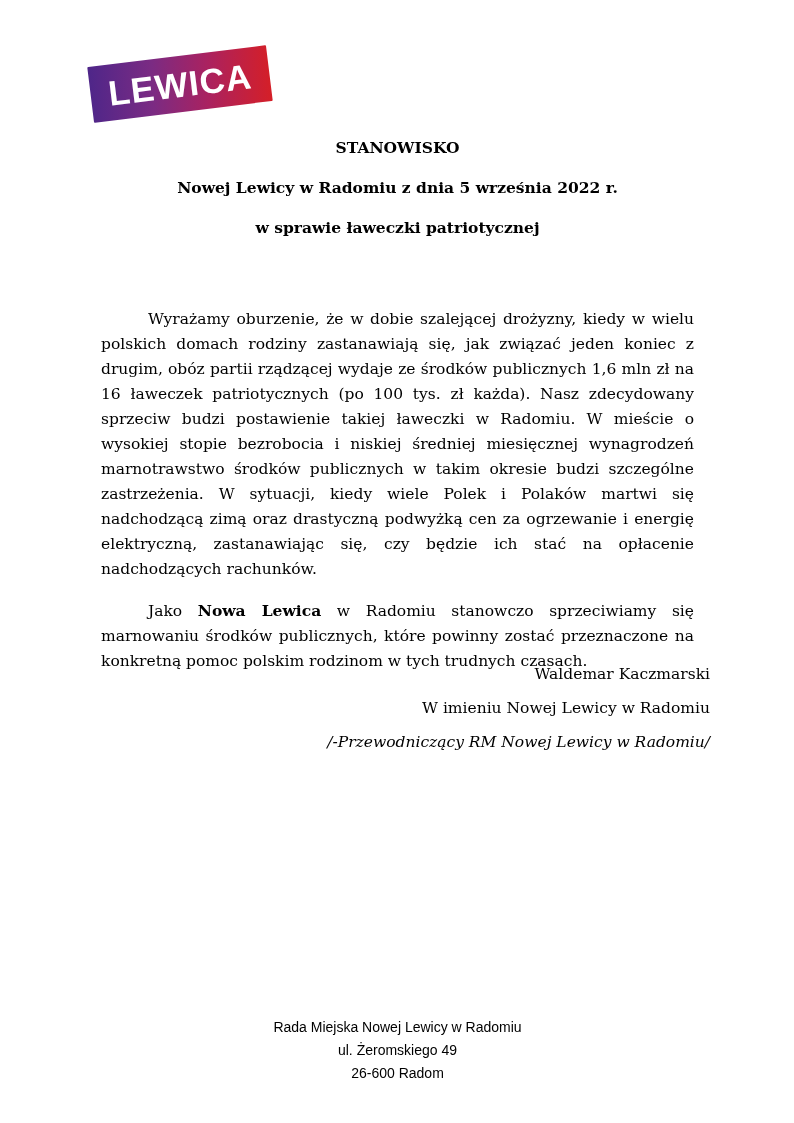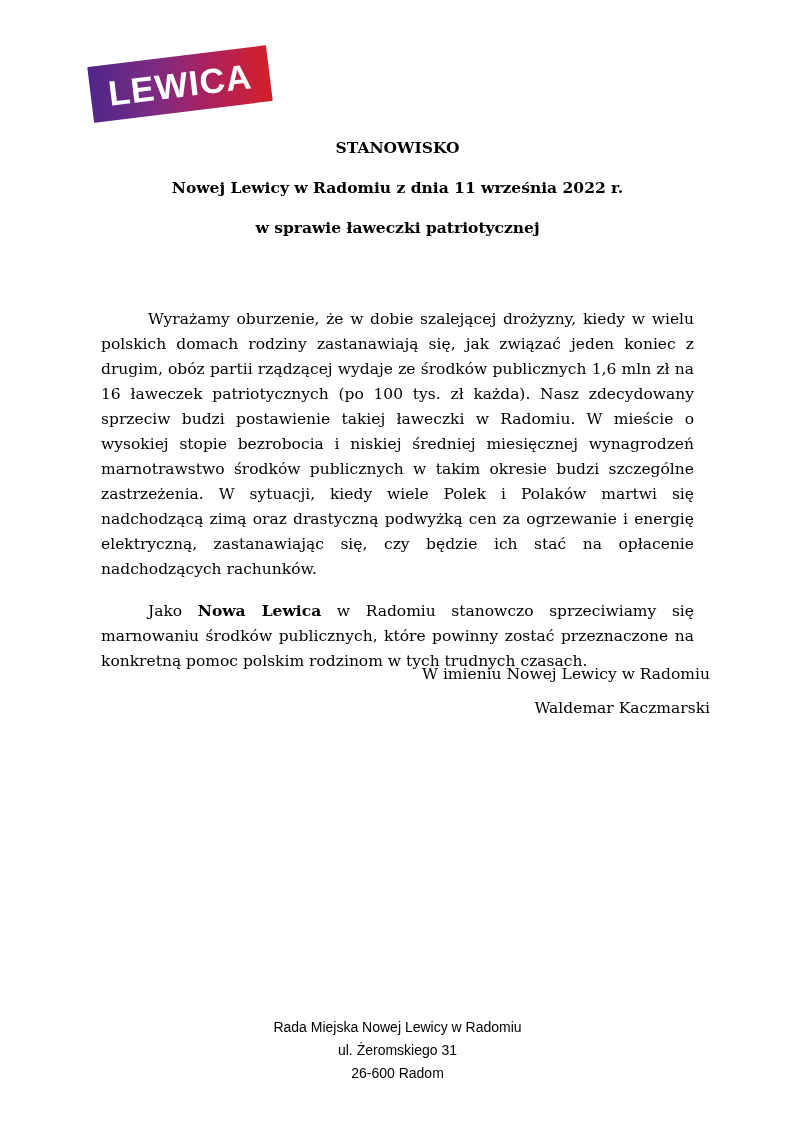--- a/index.html
+++ b/index.html
@@ -110,33 +110,34 @@
 <body>
 
 <div class="page">
 
   <div class="logo">
     <span class="logo-text">LEWICA</span>
   </div>
 
   <div class="headings">
     <div class="heading-line">STANOWISKO</div>
-    <div class="heading-line">Nowej Lewicy w Radomiu z dnia 11 września 2022 r.</div>
+    <div class="heading-line">Nowej Lewicy w Radomiu z dnia 5 września 2022 r.</div>
     <div class="heading-line">w sprawie ławeczki patriotycznej</div>
   </div>
 
   <div class="bodytext">
     <p>Wyrażamy oburzenie, że w dobie szalejącej drożyzny, kiedy w wielu polskich domach rodziny zastanawiają się, jak związać jeden koniec z drugim, obóz partii rządzącej wydaje ze środków publicznych 1,6 mln zł na 16 ławeczek patriotycznych (po 100 tys. zł każda). Nasz zdecydowany sprzeciw budzi postawienie takiej ławeczki w Radomiu. W mieście o wysokiej stopie bezrobocia i niskiej średniej miesięcznej wynagrodzeń marnotrawstwo środków publicznych w takim okresie budzi szczególne zastrzeżenia. W sytuacji, kiedy wiele Polek i Polaków martwi się nadchodzącą zimą oraz drastyczną podwyżką cen za ogrzewanie i energię elektryczną, zastanawiając się, czy będzie ich stać na opłacenie nadchodzących rachunków.</p>
     <p><span>Jako </span><strong>Nowa Lewica</strong><span> w Radomiu stanowczo sprzeciwiamy się marnowaniu środków publicznych, które powinny zostać przeznaczone na konkretną pomoc polskim rodzinom w tych trudnych czasach.</span></p>
   </div>
 
   <div class="signature">
+    <div class="signature-line">Waldemar Kaczmarski</div>
     <div class="signature-line">W imieniu Nowej Lewicy w Radomiu</div>
-    <div class="signature-line">Waldemar Kaczmarski</div>
+    <div class="signature-line italic">/-Przewodniczący RM Nowej Lewicy w Radomiu/</div>
   </div>
 
   <div class="footer">
     <div class="footer-line">Rada Miejska Nowej Lewicy w Radomiu</div>
-    <div class="footer-line">ul. Żeromskiego 31</div>
+    <div class="footer-line">ul. Żeromskiego 49</div>
     <div class="footer-line">26-600 Radom</div>
   </div>
 
 </div>
 
 </body></html>

